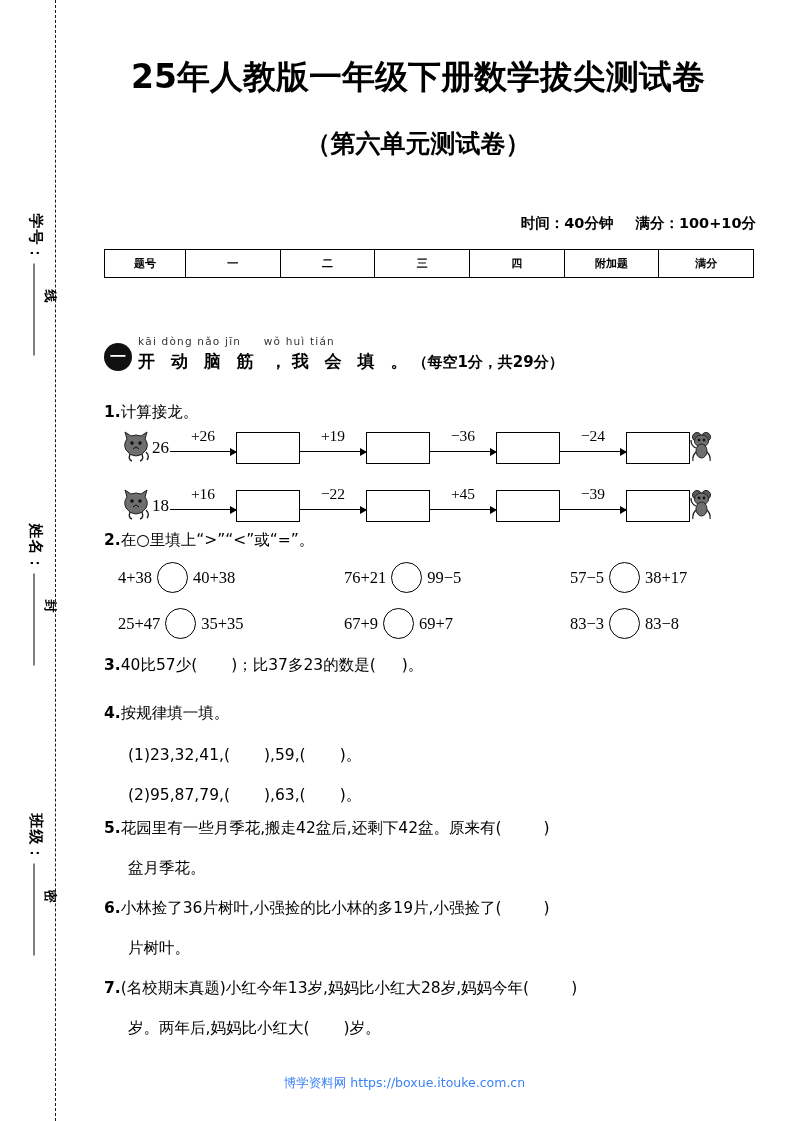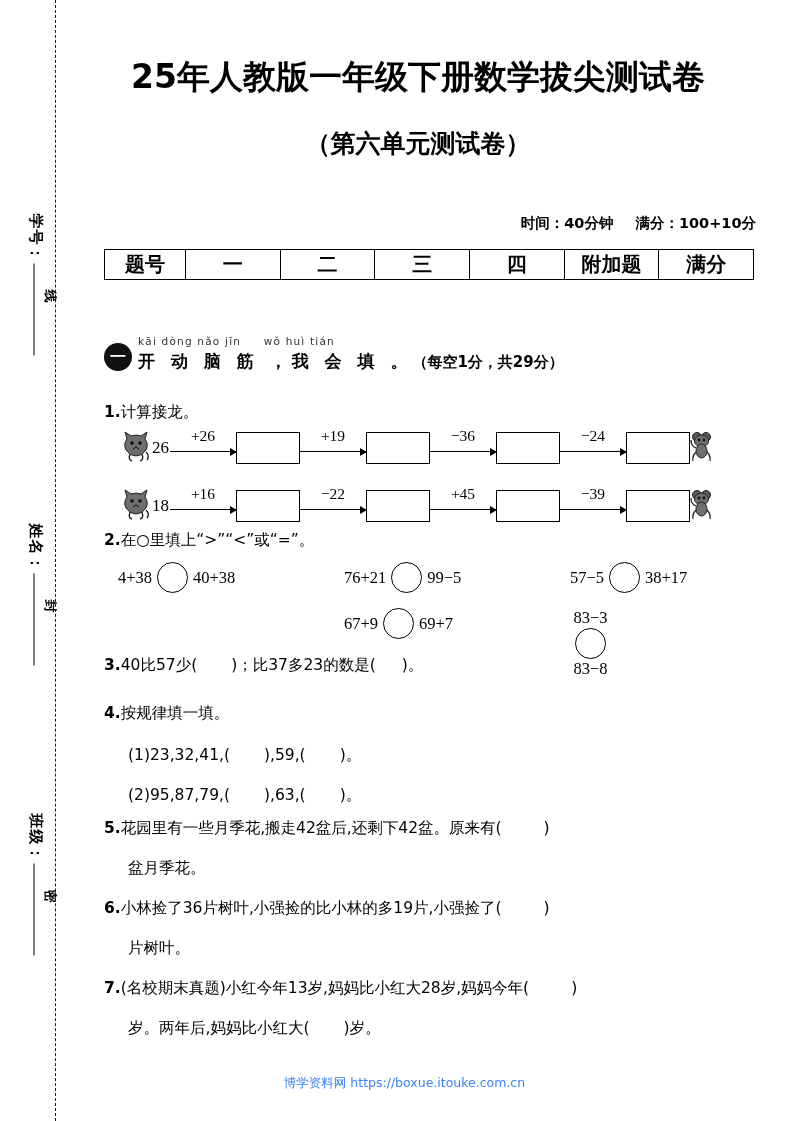--- a/index.html
+++ b/index.html
@@ -114,21 +114,21 @@
     top: 249px;
     width: 650px;
     border-collapse: collapse;
     table-layout: fixed;
   }
   table.score-table td {
     border: 1.3px solid #000;
     height: 25px;
     text-align: center;
     vertical-align: middle;
-    font-size: 20px;
+    font-size: 11px;
     font-weight: bold;
     font-family: "DejaVu Sans", sans-serif;
   }
   table.score-table td.lbl { width: 78px; }
 
   
   .section {
     position: absolute;
     left: 26px;
     top: 337px;
@@ -439,26 +439,31 @@
       <span>99−5</span>
     </span>
     <span class="cmp" style="left:452px;">
       <span>57−5</span>
       <span class="circle"></span>
       <span>38+17</span>
     </span>
   </div>
 
   <div class="cmp-row" style="top:608px;">
+    <span class="cmp" style="left:0px;">
+      <span>25+47</span>
+      <span class="circle"></span>
+      <span>35+35</span>
+    </span>
     <span class="cmp" style="left:226px;">
       <span>67+9</span>
       <span class="circle"></span>
       <span>69+7</span>
     </span>
-    <span class="cmp" style="left:452px;flex-direction:column;">
+    <span class="cmp" style="left:452px;">
       <span>83−3</span>
       <span class="circle"></span>
       <span>83−8</span>
     </span>
   </div>
 
   <div class="q" style="top:655px;">
     <span class="q-num">3.</span><span>40比57少(</span><span class="blank-sp"></span><span>)；比37多23的数是(</span><span class="blank-sp-sm"></span><span>)。</span>
   </div>
 

